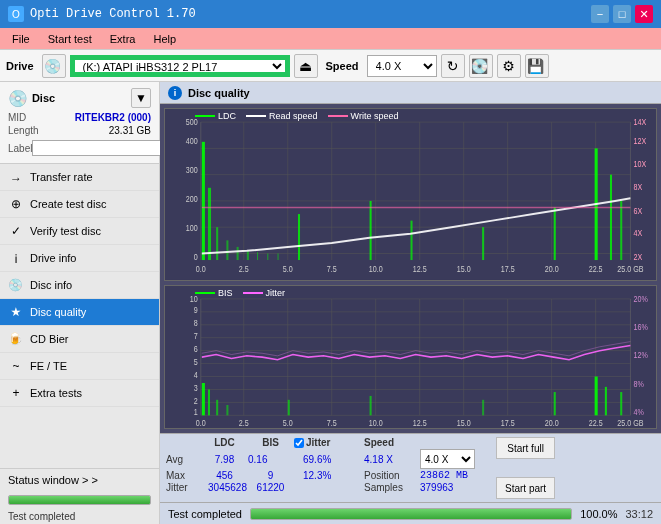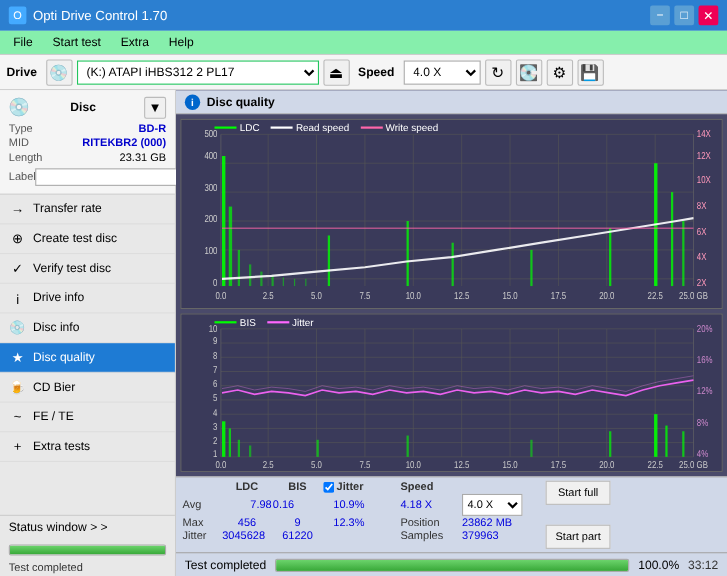--- a/index.html
+++ b/index.html
@@ -33,20 +33,21 @@
       border-radius: 2px;
       display: flex;
       align-items: center;
       justify-content: center;
       font-size: 10px;
       color: white;
     }
     #titlebar-title {
       font-size: 12px;
       font-weight: normal;
+      font-family: Liberation Mono, monospace;
     }
     #titlebar-controls {
       display: flex;
       gap: 4px;
     }
     .title-btn {
       width: 18px;
       height: 18px;
       background: #5a9fd4;
       color: white;
@@ -54,21 +55,21 @@
       cursor: pointer;
       display: flex;
       align-items: center;
       justify-content: center;
       font-size: 11px;
       border-radius: 2px;
     }
     .title-btn.close { background: #e05; }
     
     #menubar {
-      background: #86efac;
+      background: #fca5a5;
       height: 22px;
       display: flex;
       align-items: center;
       padding: 0 4px;
       border-bottom: 1px solid #ccc;
       gap: 2px;
     }
     .menu-item {
       padding: 2px 8px;
       cursor: pointer;
@@ -85,21 +86,21 @@
       gap: 4px;
     }
     .toolbar-label {
       font-size: 11px;
       font-weight: bold;
       margin-right: 4px;
     }
     #drive-select {
       height: 22px;
       font-size: 11px;
-      border: 1px solid #22c55e;
+      border: 5px solid #22c55e;
       background: white;
       padding: 0 4px;
       width: 220px;
     }
     .toolbar-icon-btn {
       width: 24px;
       height: 24px;
       background: #f0f0f0;
       border: 1px solid #bbb;
       cursor: pointer;
@@ -149,21 +150,20 @@
       margin-bottom: 4px;
     }
     #disc-header-left {
       display: flex;
       align-items: center;
       gap: 4px;
     }
     .disc-title {
       font-size: 11px;
       font-weight: bold;
-      margin-left: 32px;
     }
     .disc-icon {
       font-size: 16px;
     }
     .disc-row {
       display: flex;
       justify-content: space-between;
       font-size: 10px;
       margin-bottom: 2px;
     }
@@ -417,24 +417,20 @@
 
     <div id="disc-panel">
       <div id="disc-header">
         <div id="disc-header-left">
           <span class="disc-icon">💿</span>
           <span class="disc-title">Disc</span>
         </div>
         <div class="toolbar-icon-btn" style="width:20px;height:20px;font-size:12px;">▼</div>
       </div>
       <div class="disc-row">
-        <span class="disc-key">Type</span>
-        <span class="disc-val">BD-R</span>
-      </div>
-      <div class="disc-row">
         <span class="disc-key">MID</span>
         <span class="disc-val">RITEKBR2 (000)</span>
       </div>
       <div class="disc-row">
         <span class="disc-key">Length</span>
         <span class="disc-val-black">23.31 GB</span>
       </div>
       <div id="label-row">
         <span id="label-key">Label</span>
         <input id="label-input" type="text" style="">
@@ -692,41 +688,41 @@
         <div style="text-align:center;font-weight:bold;color:#333;">BIS</div>
 
         <div style="display:flex;align-items:center;gap:2px;grid-column:span 2;">
           <input type="checkbox" checked="" style="width: 10px; height: 10px;">
           <span style="font-weight:bold;color:#333;">Jitter</span>
         </div>
         <div style="font-weight:bold;color:#333;">Speed</div>
         <div></div>
 
         <div style="color:#333;">Avg</div>
-        <div style="text-align:right;color:#0000dd;">7.98</div>
+        <div style="text-align:center;color:#0000dd;">7.98</div>
         <div style="text-align:left;color:#0000dd;">0.16</div>
         <div></div>
-        <div style="color:#0000dd;">10.9%</div>
+        <div style="color:#0000dd;">69.6%</div>
         <div style="color:#0000dd;">4.18 X</div>
         <div>
           <select style="height:20px;font-size:10px;border:1px solid #aaa;background:white;width:55px;">
             <option>4.0 X</option>
           </select>
         </div>
 
         <div style="color:#333;">Max</div>
         <div style="text-align:center;color:#0000dd;">456</div>
         <div style="text-align:center;color:#0000dd;">9</div>
         <div></div>
         <div style="color:#0000dd;">12.3%</div>
         <div style="color:#333;font-size:10px;">Position</div>
-        <div style="color:#0000dd;">23862 MB</div>
+        <div style="color:#0000dd;font-family:Liberation Mono, monospace;">23862 MB</div>
 
         <div style="color:#333;">Jitter</div>
-        <div style="text-align:left;color:#0000dd;">3045628</div>
+        <div style="text-align:right;color:#0000dd;">3045628</div>
         <div style="text-align:center;color:#0000dd;">61220</div>
         <div></div>
         <div></div>
         <div style="color:#333;font-size:10px;">Samples</div>
         <div style="color:#0000dd;">379963</div>
       </div>
 
       <div style="display:flex;flex-direction:column;gap:18px;margin-left:6px;">
         <button class="action-btn">Start full</button>
         <button class="action-btn">Start part</button>

